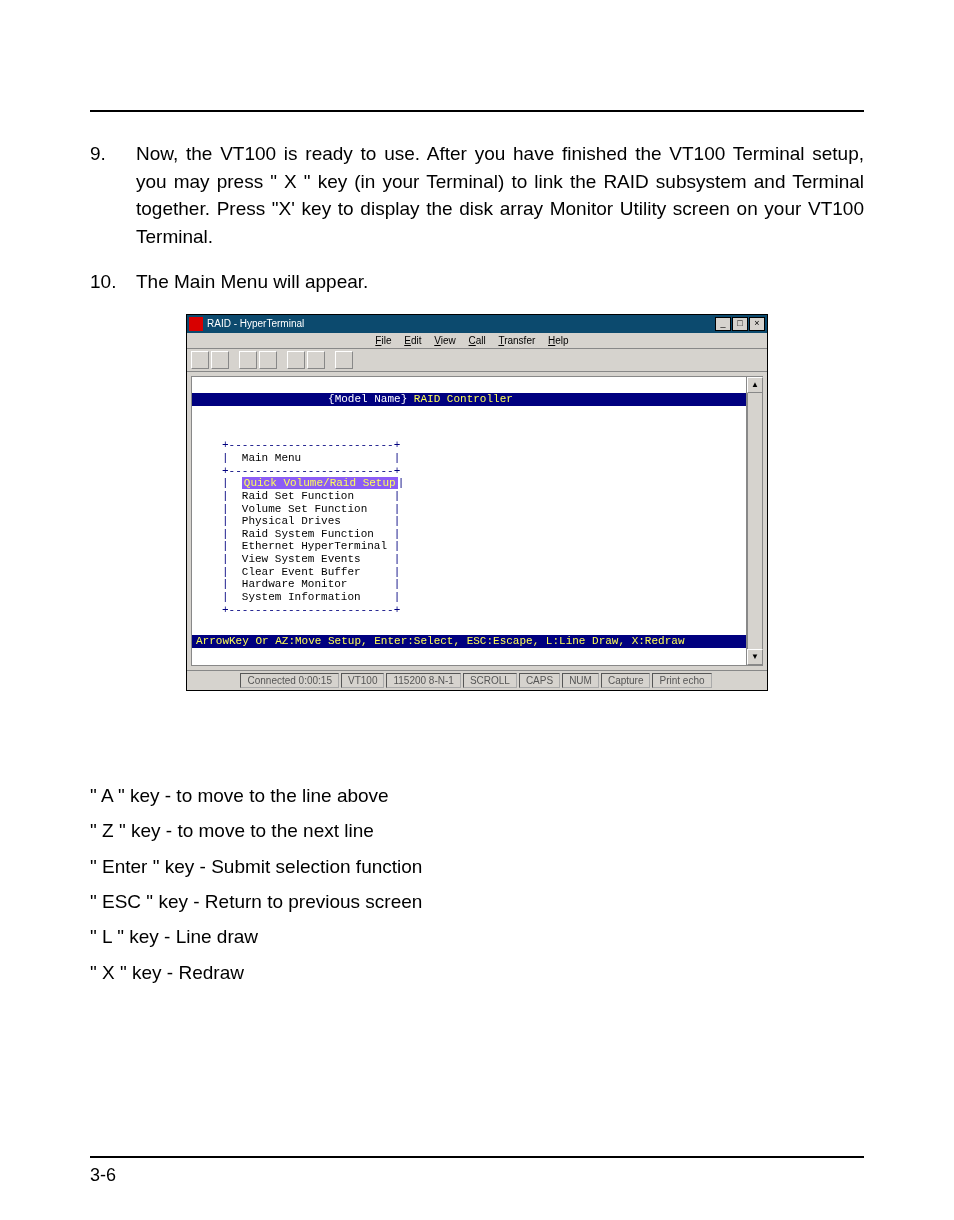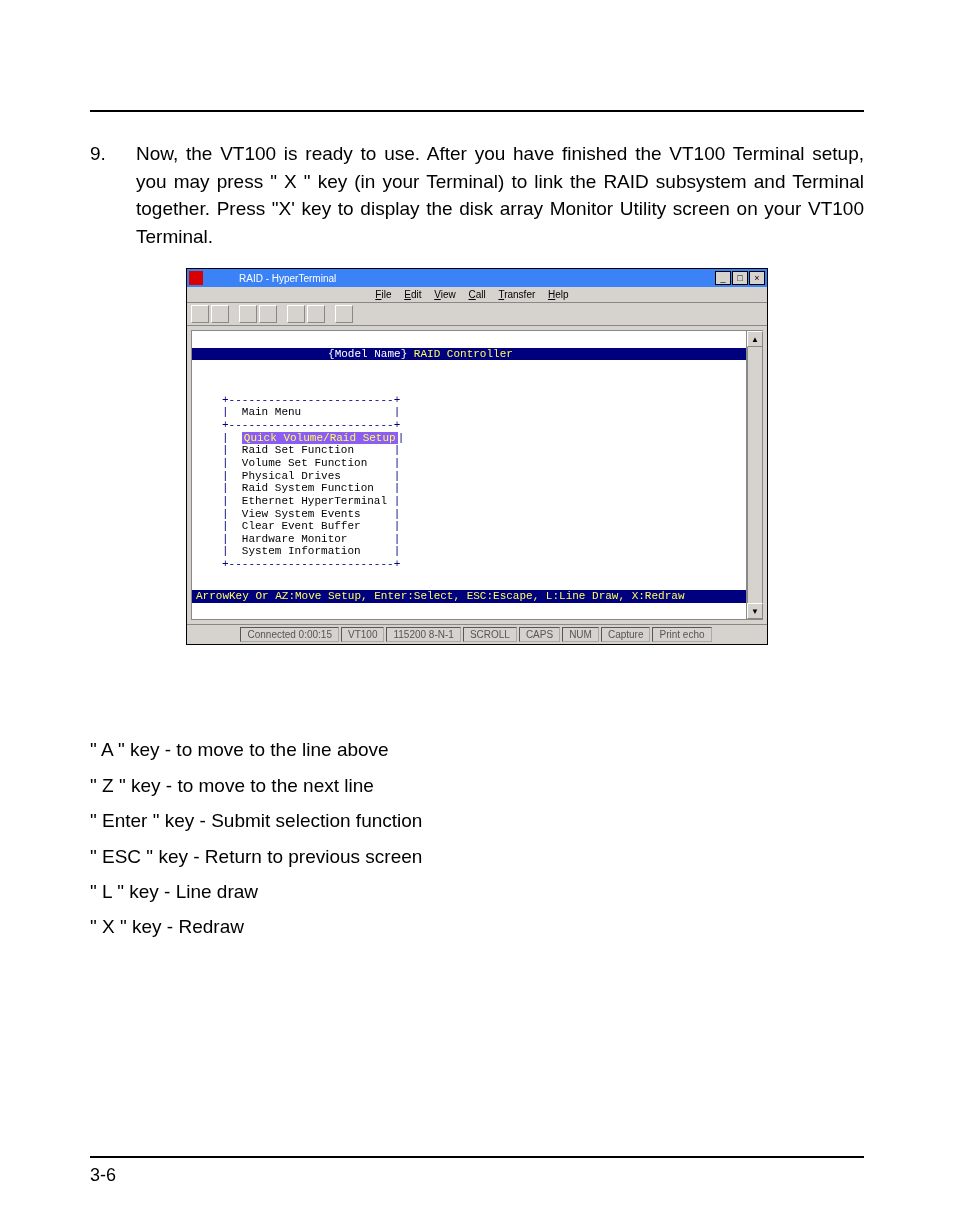--- a/index.html
+++ b/index.html
@@ -38,27 +38,26 @@
   
   .ht-wrap {
     width: 580px;
     margin: 12px auto 0 auto;
     border: 1px solid #000;
     font-family: Tahoma, Arial, sans-serif;
     font-size: 10px;
     background: #d6d3ce;
   }
   .ht-title {
-    background: #3b82f6;
+    background: #0c4a6e;
     color: #fff;
     height: 18px;
     display: flex;
     align-items: center;
     padding: 0 2px;
-    gap: 32px;
   }
   .ht-title .icon {
     width: 14px;
     height: 14px;
     background: #d80000;
     margin-right: 4px;
     display: inline-block;
   }
   .ht-title .spacer { flex: 1; }
   .winbtns {
@@ -212,20 +211,24 @@
 <body>
 
 <div class="page">
   <div class="top-rule"></div>
 
   <div class="step">
     <div class="step-num">9.</div>
     <div class="step-body">Now, the VT100 is ready to use. After you have finished the VT100 Terminal setup, you may press " X " key (in your Terminal) to link the RAID subsystem and Terminal together. Press "X' key to display the disk array Monitor Utility screen on your VT100 Terminal.</div>
   </div>
 
+  <div class="step">
+    <div class="step-num">10.</div>
+    <div class="step-body">The Main Menu will appear.</div>
+  </div>
 
   <div class="ht-wrap">
     <div class="ht-title">
       <span class="icon"></span>
       <span>RAID - HyperTerminal</span>
       <span class="spacer"></span>
       <div class="winbtns">
         <div class="winbtn">_</div>
         <div class="winbtn">□</div>
         <div class="winbtn">×</div>

